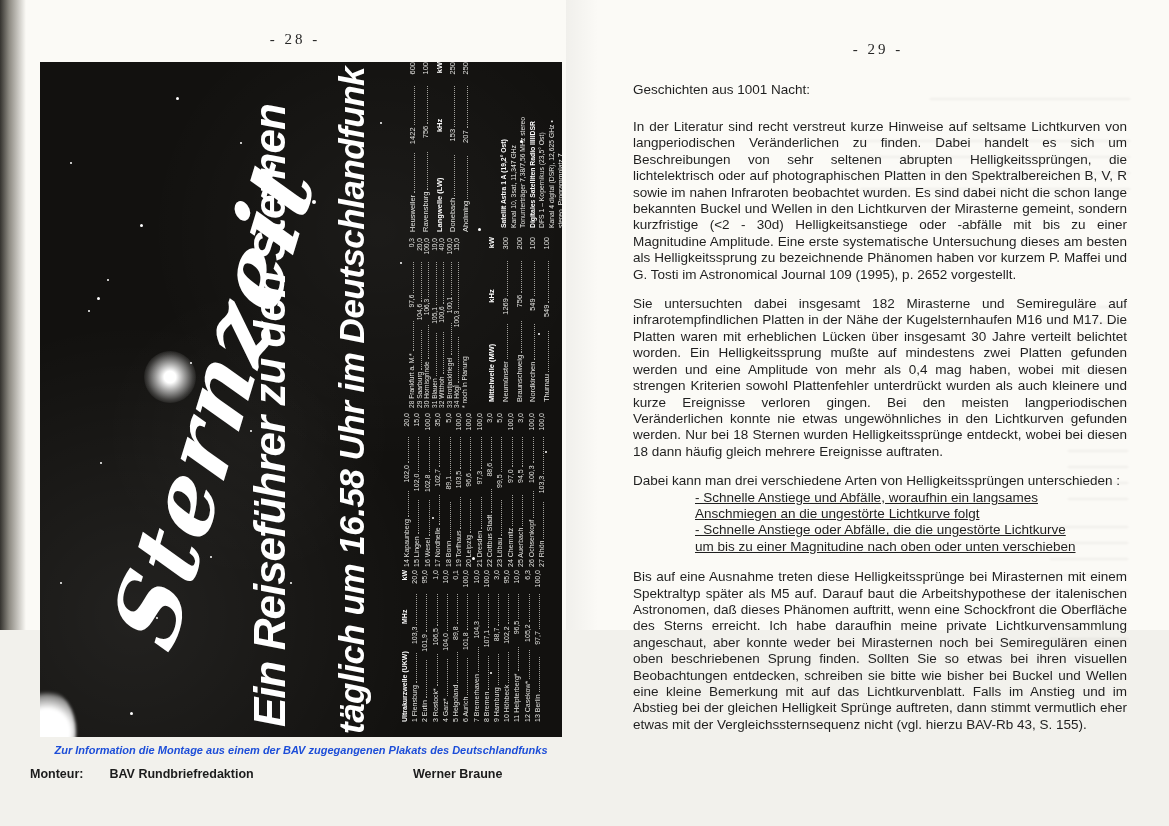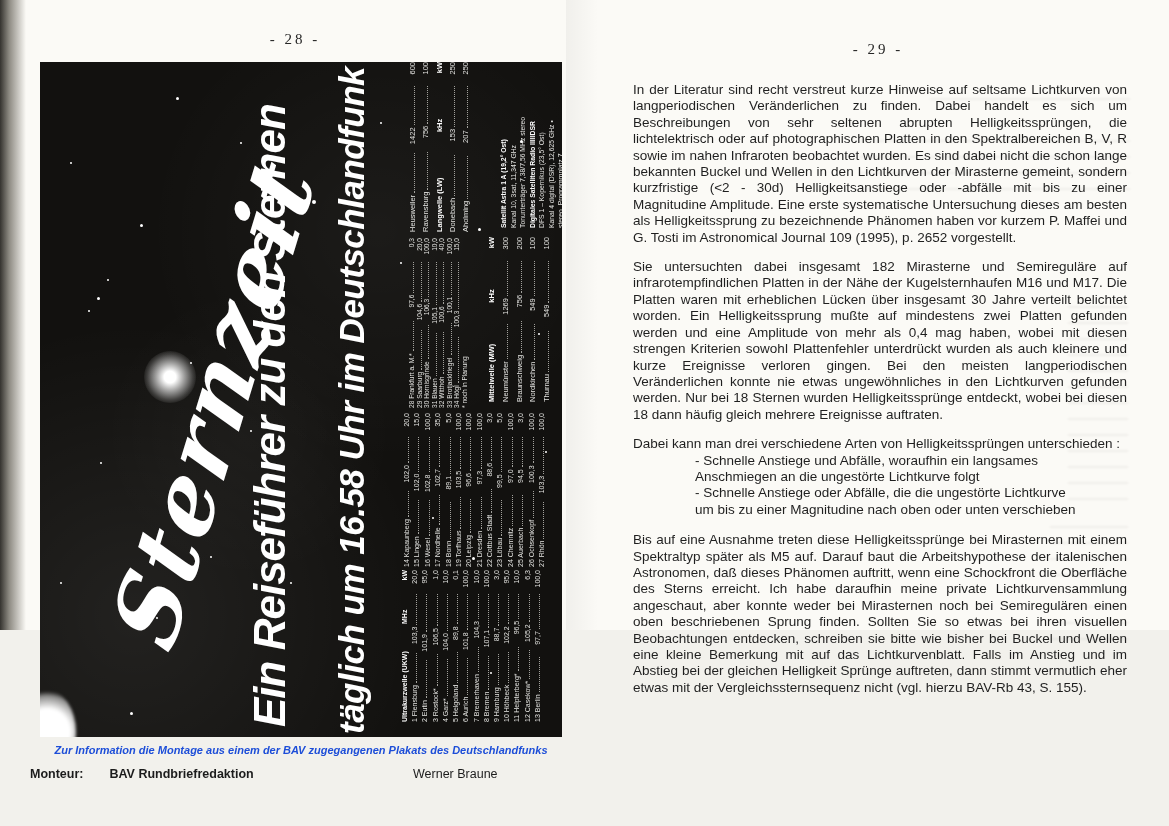--- a/index.html
+++ b/index.html
@@ -41,28 +41,28 @@
   #blk-lw  {left:368px;top:170px;width:170px;height:62px;font-size:7.5px;}
   #blk-sat {left:460px;top:166px;width:166px;height:64px;font-size:6.8px;}
   #blk-2834{left:368px;top:346px;width:170px;height:60px;font-size:6.6px;}
   #blk-mw  {left:447px;top:340px;width:165px;height:64px;font-size:7.5px;}
   #blk-1427{left:363px;top:505px;width:154px;height:142px;font-size:7px;}
   #blk-ukw {left:361px;top:660px;width:152px;height:140px;font-size:7px;}
   #caption{position:absolute;left:40px;top:744px;width:522px;text-align:center;
     font-weight:700;font-size:11px;color:#1d4ed8;font-style:italic;}
   #monteur{position:absolute;left:30px;top:767px;display:flex;gap:26px;
     font-weight:700;font-size:12.5px;color:#1c1c1c;}
-  #author{position:absolute;left:413px;top:767px;font-weight:400;font-size:12.5px;color:#1c1c1c;}
+  #author{position:absolute;left:413px;top:767px;font-weight:700;font-size:12.5px;color:#1c1c1c;}
   
   #right-col{position:absolute;left:633px;top:82px;width:494px;color:#1f1f1f;}
   .kicker{font-size:13.5px;margin:0 0 22px 0;}
   .heading{font-size:13.5px;text-align:center;margin:0 0 24px 0;}
   .para{font-size:13.5px;line-height:16.4px;text-align:justify;margin:0 0 13px 0;}
   .list-intro{font-size:13.5px;line-height:16.4px;margin:0;}
-  .list-item{font-size:13.5px;line-height:16.4px;margin-left:62px;margin-right:48px;}
+  .list-item{font-size:13.5px;line-height:16.4px;margin-left:62px;margin-right:48px;text-decoration:underline;}
   .closing{margin-top:14px;}
   .ghost{position:absolute;opacity:.5;filter:blur(.8px);pointer-events:none;
     background:repeating-linear-gradient(0deg,rgba(115,112,105,.16) 0 2px,transparent 2px 16px);}
 </style>
 </head>
 <body>
 
 <div id="scan">
   <div id="edge-left"></div>
   <div id="gutter"></div>
@@ -450,20 +450,21 @@
   <div id="author">Werner Braune</div>
 
   <div class="pagenum" style="left:830px;top:41px;">- 29 -</div>
 
   <div class="ghost" style="left:930px;top:86px;width:200px;height:14px;"></div>
   <div class="ghost" style="left:860px;top:140px;width:270px;height:50px;"></div>
   <div class="ghost" style="left:1068px;top:300px;width:60px;height:200px;"></div>
   <div class="ghost" style="left:1050px;top:520px;width:78px;height:120px;"></div>
 
   <div id="right-col">
+    <div class="kicker">Geschichten aus 1001 Nacht:</div>
     <div class="para">In der Literatur sind recht verstreut kurze Hinweise auf seltsame Lichtkurven von langperiodischen Veränderlichen zu finden. Dabei handelt es sich um Beschreibungen von sehr seltenen abrupten Helligkeitssprüngen, die lichtelektrisch oder auf photographischen Platten in den Spektralbereichen B, V, R sowie im nahen Infraroten beobachtet wurden. Es sind dabei nicht die schon lange bekannten Buckel und Wellen in den Lichtkurven der Mirasterne gemeint, sondern kurzfristige (&lt;2 - 30d) Helligkeitsanstiege oder -abfälle mit bis zu einer Magnitudine Amplitude. Eine erste systematische Untersuchung dieses am besten als Helligkeitssprung zu bezeichnende Phänomen haben vor kurzem P. Maffei und G. Tosti im Astronomical Journal 109 (1995), p. 2652 vorgestellt.</div>
     <div class="para">Sie untersuchten dabei insgesamt 182 Mirasterne und Semireguläre auf infrarotempfindlichen Platten in der Nähe der Kugelsternhaufen M16 und M17. Die Platten waren mit erheblichen Lücken über insgesamt 30 Jahre verteilt belichtet worden. Ein Helligkeitssprung mußte auf mindestens zwei Platten gefunden werden und eine Amplitude von mehr als 0,4 mag haben, wobei mit diesen strengen Kriterien sowohl Plattenfehler unterdrückt wurden als auch kleinere und kurze Ereignisse verloren gingen. Bei den meisten langperiodischen Veränderlichen konnte nie etwas ungewöhnliches in den Lichtkurven gefunden werden. Nur bei 18 Sternen wurden Helligkeitssprünge entdeckt, wobei bei diesen 18 dann häufig gleich mehrere Ereignisse auftraten.</div>
     <div class="list-intro">Dabei kann man drei verschiedene Arten von Helligkeitssprüngen unterschieden :</div>
     <div class="list-item">- Schnelle Anstiege und Abfälle, woraufhin ein langsames Anschmiegen an die ungestörte Lichtkurve folgt</div>
     <div class="list-item">- Schnelle Anstiege oder Abfälle, die die ungestörte Lichtkurve um bis zu einer Magnitudine nach oben oder unten verschieben</div>
     <div class="para closing">Bis auf eine Ausnahme treten diese Helligkeitssprünge bei Mirasternen mit einem Spektraltyp später als M5 auf. Darauf baut die Arbeitshypothese der italenischen Astronomen, daß dieses Phänomen auftritt, wenn eine Schockfront die Oberfläche des Sterns erreicht. Ich habe daraufhin meine private Lichtkurvensammlung angeschaut, aber konnte weder bei Mirasternen noch bei Semiregulären einen oben beschriebenen Sprung finden. Sollten Sie so etwas bei ihren visuellen Beobachtungen entdecken, schreiben sie bitte wie bisher bei Buckel und Wellen eine kleine Bemerkung mit auf das Lichtkurvenblatt. Falls im Anstieg und im Abstieg bei der gleichen Helligkeit Sprünge auftreten, dann stimmt vermutlich eher etwas mit der Vergleichssternsequenz nicht (vgl. hierzu BAV-Rb 43, S. 155).</div>
   </div>
 </div>
 
 </body></html>

